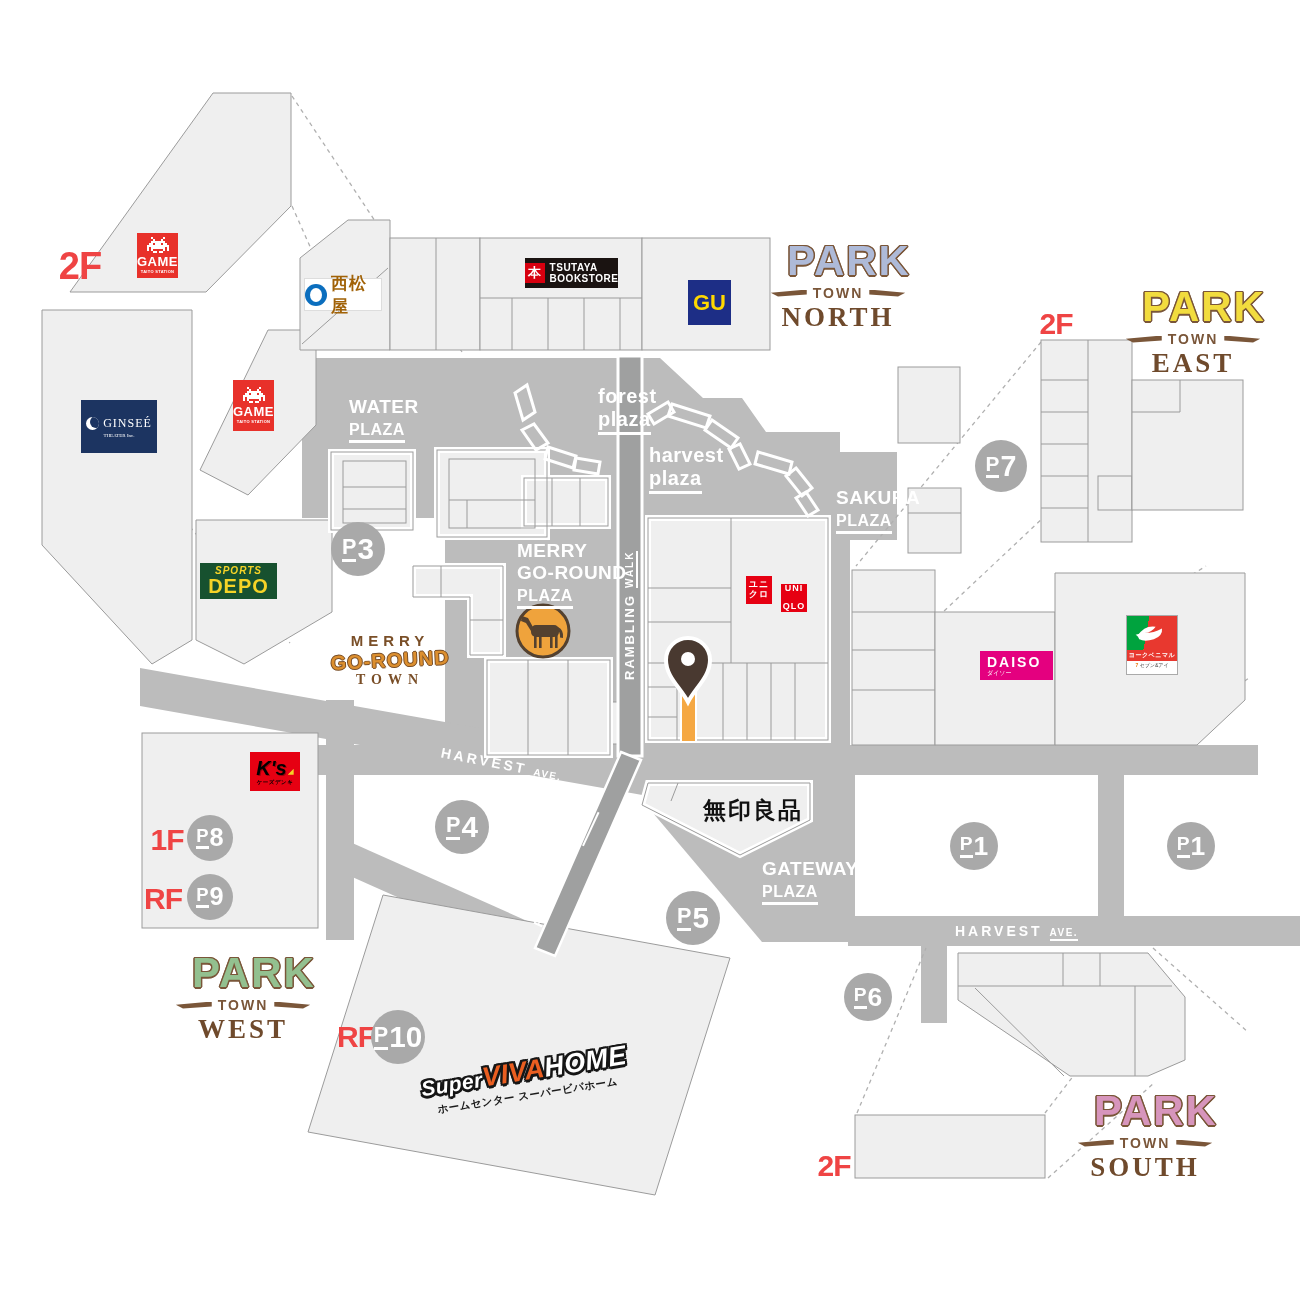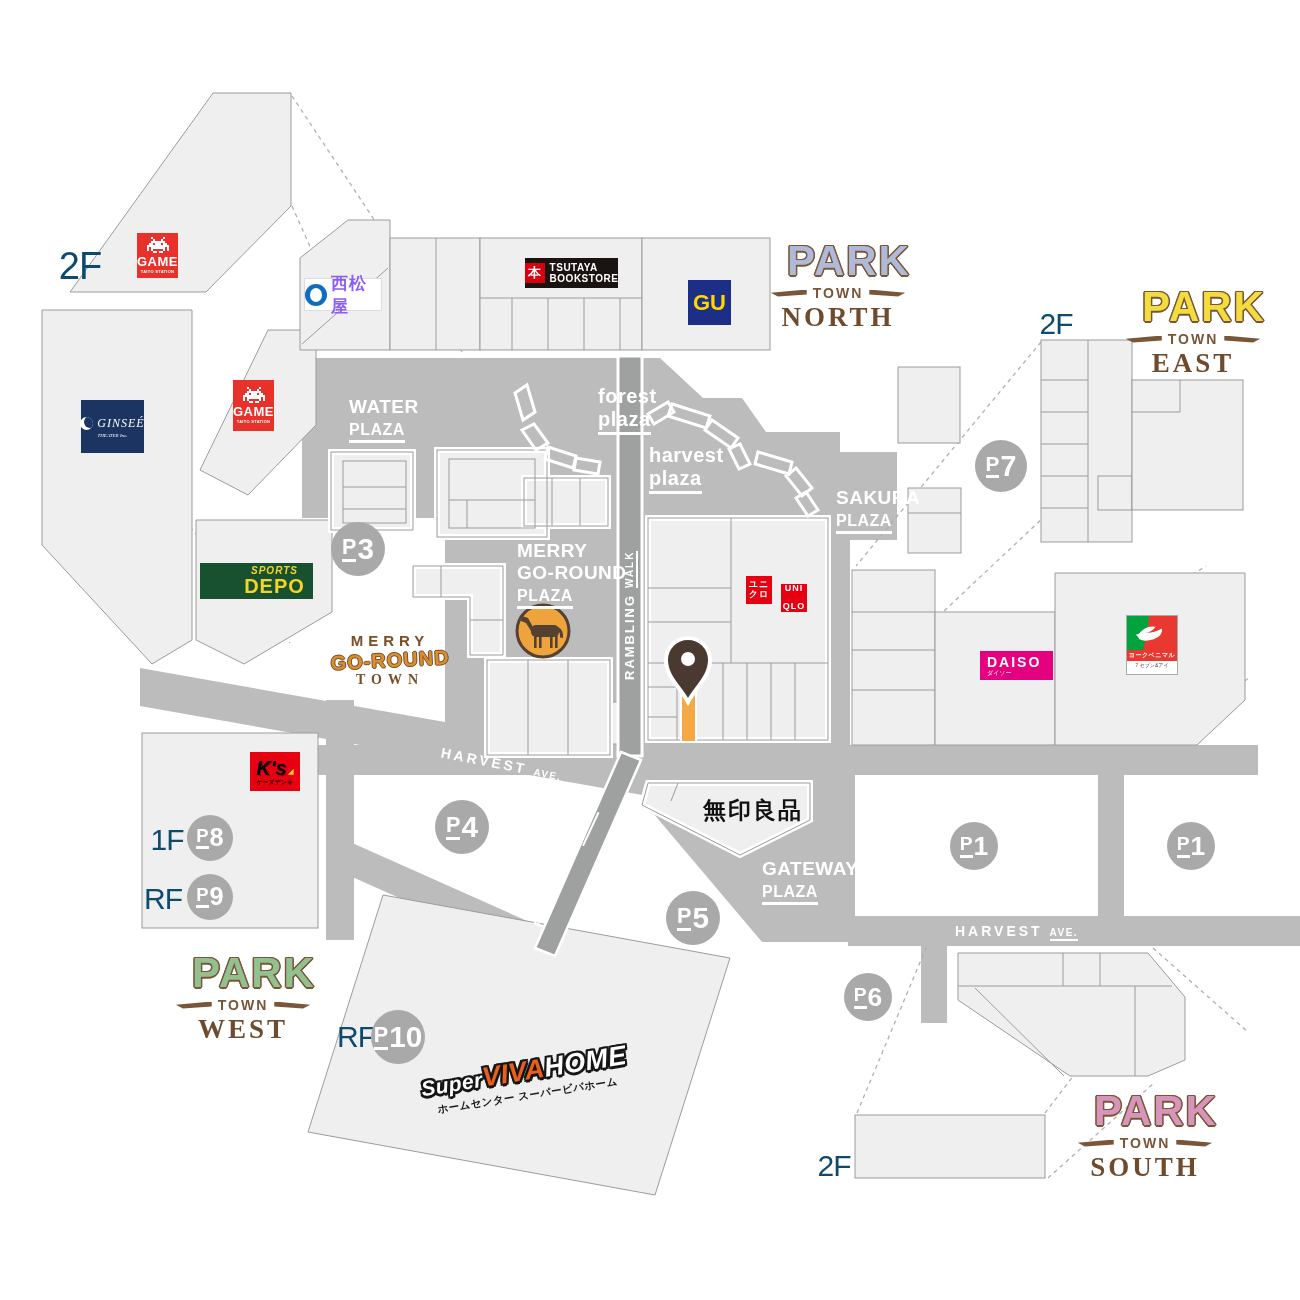--- a/index.html
+++ b/index.html
@@ -8,21 +8,21 @@
   #basemap{position:absolute;left:0;top:0;}
 
   
   .pbadge{position:absolute;transform:translate(-50%,-50%);width:var(--d);height:var(--d);
     border-radius:50%;background:#a9a9a9;color:#fff;display:flex;align-items:center;
     justify-content:center;font-weight:bold;line-height:1;}
   .pp{font-size:calc(var(--d) * .40);border-bottom:3px solid #fff;padding-bottom:1px;margin-right:1px;}
   .pn{font-size:calc(var(--d) * .55);}
 
   
-  .floor{position:absolute;transform:translate(-50%,-50%);color:#0c4a6e;font-weight:400;
+  .floor{position:absolute;transform:translate(-50%,-50%);color:#ef4444;font-weight:700;
     font-size:30px;letter-spacing:-1px;}
 
   
   .plaza{position:absolute;color:#fff;font-weight:bold;font-size:19px;line-height:1.15;letter-spacing:.5px;}
   .plaza .sub{display:inline-block;font-size:16px;border-bottom:3px solid #fff;padding-bottom:1px;}
   .plaza.lower{font-size:20px;}
   .street{position:absolute;color:#fff;font-weight:bold;font-size:14px;letter-spacing:3px;white-space:nowrap;}
   .street .suf{font-size:10px;letter-spacing:1.5px;border-bottom:2px solid #fff;padding-bottom:1px;}
   .walk-v{position:absolute;color:#fff;font-weight:bold;font-size:13px;letter-spacing:2px;
     writing-mode:vertical-rl;transform:rotate(180deg);white-space:nowrap;}
@@ -57,21 +57,21 @@
     0 12px #fff,4px 12px #fff,16px 12px #fff,20px 12px #fff,
     6px 14px #fff,8px 14px #fff,12px 14px #fff,14px 14px #fff;}
   .game-t{font-size:13px;font-weight:900;letter-spacing:.5px;line-height:1;}
   .game-s{font-size:4px;font-weight:bold;letter-spacing:.3px;margin-top:1px;}
 
   .nishi{position:absolute;background:#fff;border:1px solid #ddd;display:flex;align-items:center;
     justify-content:center;gap:4px;}
   .nishi-mascot{width:22px;height:22px;border-radius:50%;background:#0b6ebe;position:relative;flex:0 0 auto;}
   .nishi-mascot::after{content:"";position:absolute;left:5px;top:4px;width:12px;height:14px;
     border-radius:50%;background:#fff;}
-  .nishi-name{color:#8b5cf6;font-weight:900;font-size:17px;letter-spacing:1px;}
+  .nishi-name{color:#a16207;font-weight:900;font-size:17px;letter-spacing:1px;}
 
   .ginsee{position:absolute;background:#1c3461;color:#fff;display:flex;flex-direction:column;
     align-items:center;justify-content:center;}
   .gin-row{display:flex;align-items:center;gap:4px;}
   .gin-moon{position:relative;width:13px;height:13px;border-radius:50%;background:#fff;overflow:hidden;}
   .gin-moon::after{content:"";position:absolute;left:4px;top:-1px;width:12px;height:12px;
     border-radius:50%;background:#1c3461;}
   .gin-name{font-family:"Liberation Serif",serif;font-size:12px;letter-spacing:1px;}
   .gin-sub{font-family:"Liberation Serif",serif;font-size:5px;margin-top:2px;}
 
@@ -418,29 +418,29 @@
       </div>
     <div class="game-t">GAME</div>
     <div class="game-s">TAITO STATION</div>
     </div>
 
   <div class="nishi" style="left:304px;top:278px;width:76px;height:31px;">
     <span class="nishi-mascot"></span>
     <span class="nishi-name">西松屋</span>
     </div>
 
-  <div class="ginsee" style="left:81px;top:400px;width:63px;height:53px;font-style:italic;">
+  <div class="ginsee" style="left:81px;top:400px;width:76px;height:53px;">
     <div class="gin-row">
         <span class="gin-moon"></span>
     <span class="gin-name">GINSEÉ</span>
       </div>
     <div class="gin-sub">THEATER Inc.</div>
     </div>
 
-  <div class="depo" style="left:200px;top:563px;width:77px;height:36px;padding-left:36px;">
+  <div class="depo" style="left:200px;top:563px;width:77px;height:36px;">
     <div class="depo1">SPORTS</div>
     <div class="depo2">DEPO</div>
     </div>
 
   <div class="tsutaya" style="left:525px;top:258px;width:93px;height:30px;">
     <span class="ts-mark">本</span>
     <span class="ts-text">
         <div>TSUTAYA</div>
         <div>BOOKSTORE</div>
       </span>

